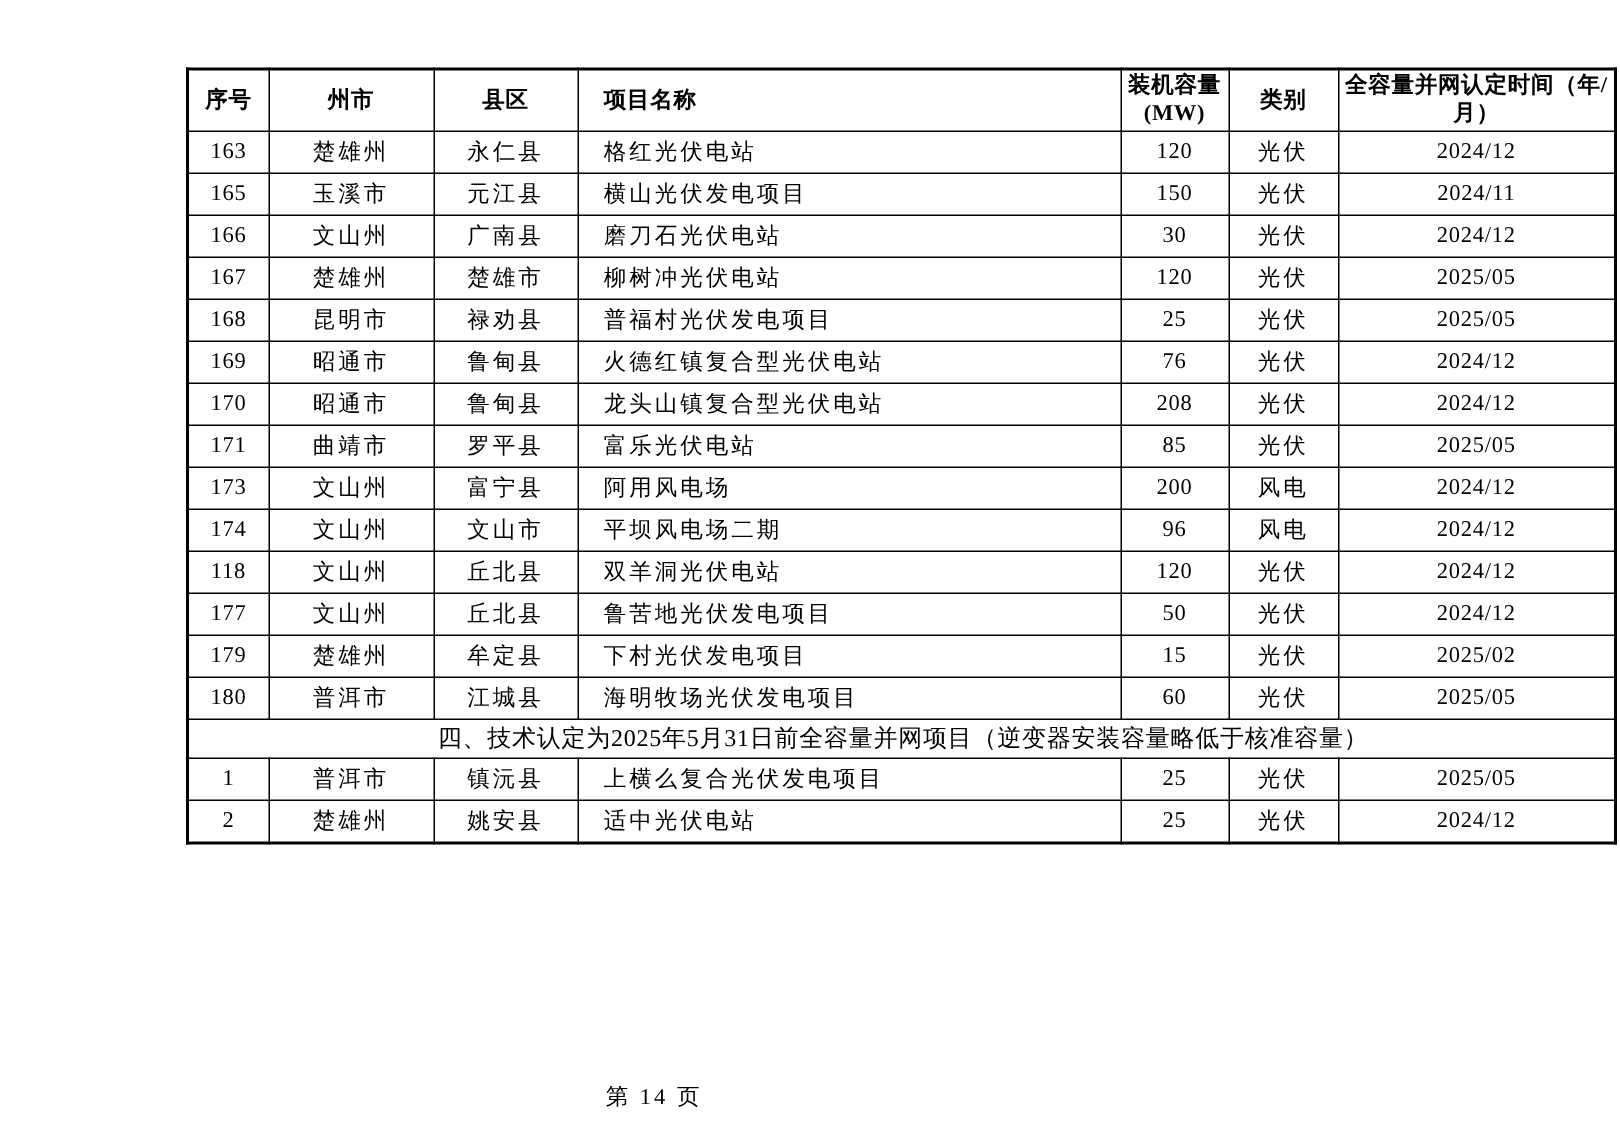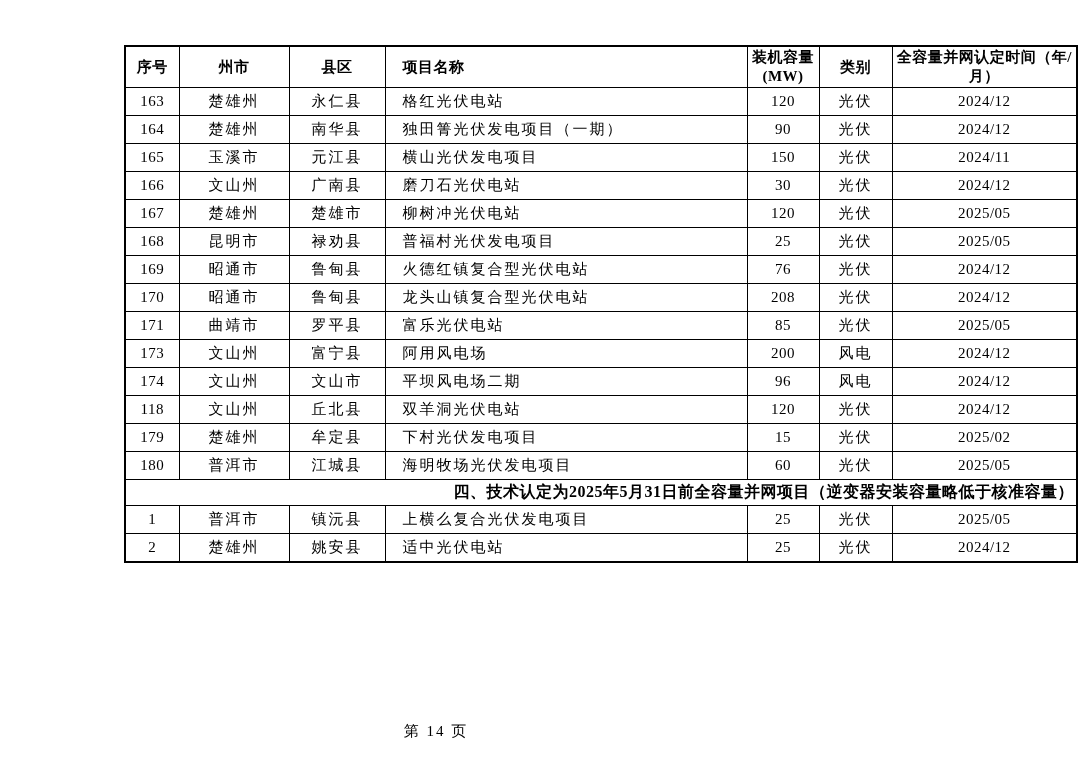--- a/index.html
+++ b/index.html
@@ -32,22 +32,22 @@
     line-height: 1.25;
     white-space: pre-line;
     letter-spacing: 0.5px;
   }
   tbody td { height: 27px; }
   
   th.c3, td.c3 { text-align: left; padding-left: 17px; }
   td.c1, td.c2, td.c3, td.c5 { letter-spacing: 2px; }
   td.c0, td.c4, td.c6 { letter-spacing: 0.5px; }
   td.section {
-    font-weight: bold;
-    text-align: right;
+    font-weight: normal;
+    text-align: center;
     font-size: 16px;
     padding-left: 4px;
     height: 25px;
     letter-spacing: 0.5px;
   }
   .page-footer {
     position: absolute;
     top: 722px;
     left: 0;
     width: 872px;
@@ -86,29 +86,20 @@
         <tr>
           <td class="c0">163</td>
           <td class="c1">楚雄州</td>
           <td class="c2">永仁县</td>
           <td class="c3">格红光伏电站</td>
           <td class="c4">120</td>
           <td class="c5">光伏</td>
           <td class="c6">2024/12</td>
         </tr>
         <tr>
-          <td class="c0">164</td>
-          <td class="c1">楚雄州</td>
-          <td class="c2">南华县</td>
-          <td class="c3">独田箐光伏发电项目（一期）</td>
-          <td class="c4">90</td>
-          <td class="c5">光伏</td>
-          <td class="c6">2024/12</td>
-        </tr>
-        <tr>
           <td class="c0">165</td>
           <td class="c1">玉溪市</td>
           <td class="c2">元江县</td>
           <td class="c3">横山光伏发电项目</td>
           <td class="c4">150</td>
           <td class="c5">光伏</td>
           <td class="c6">2024/11</td>
         </tr>
         <tr>
           <td class="c0">166</td>
@@ -181,20 +172,29 @@
           <td class="c4">96</td>
           <td class="c5">风电</td>
           <td class="c6">2024/12</td>
         </tr>
         <tr>
           <td class="c0">118</td>
           <td class="c1">文山州</td>
           <td class="c2">丘北县</td>
           <td class="c3">双羊洞光伏电站</td>
           <td class="c4">120</td>
+          <td class="c5">光伏</td>
+          <td class="c6">2024/12</td>
+        </tr>
+        <tr>
+          <td class="c0">177</td>
+          <td class="c1">文山州</td>
+          <td class="c2">丘北县</td>
+          <td class="c3">鲁苦地光伏发电项目</td>
+          <td class="c4">50</td>
           <td class="c5">光伏</td>
           <td class="c6">2024/12</td>
         </tr>
         <tr>
           <td class="c0">179</td>
           <td class="c1">楚雄州</td>
           <td class="c2">牟定县</td>
           <td class="c3">下村光伏发电项目</td>
           <td class="c4">15</td>
           <td class="c5">光伏</td>

